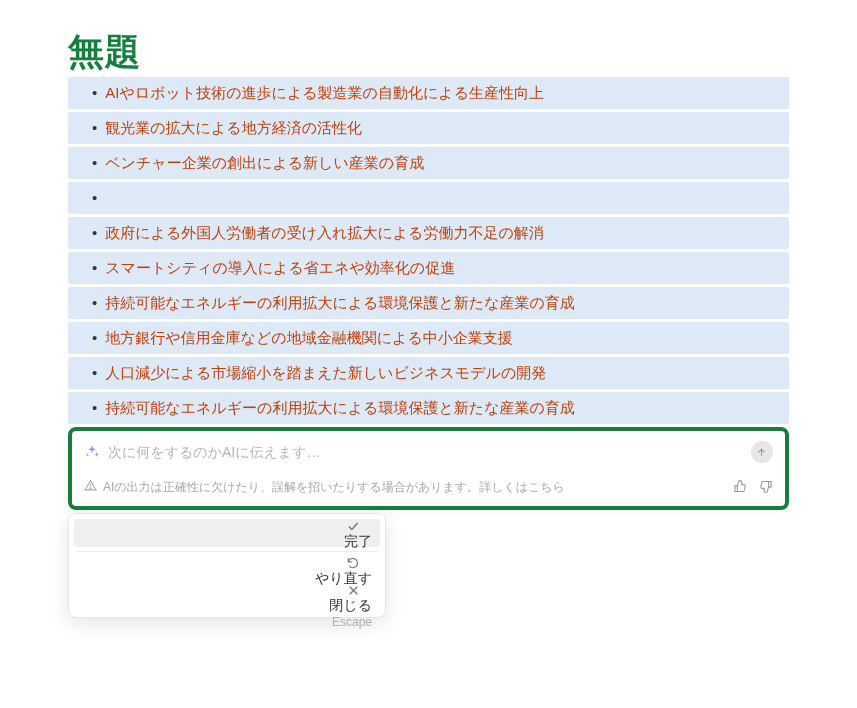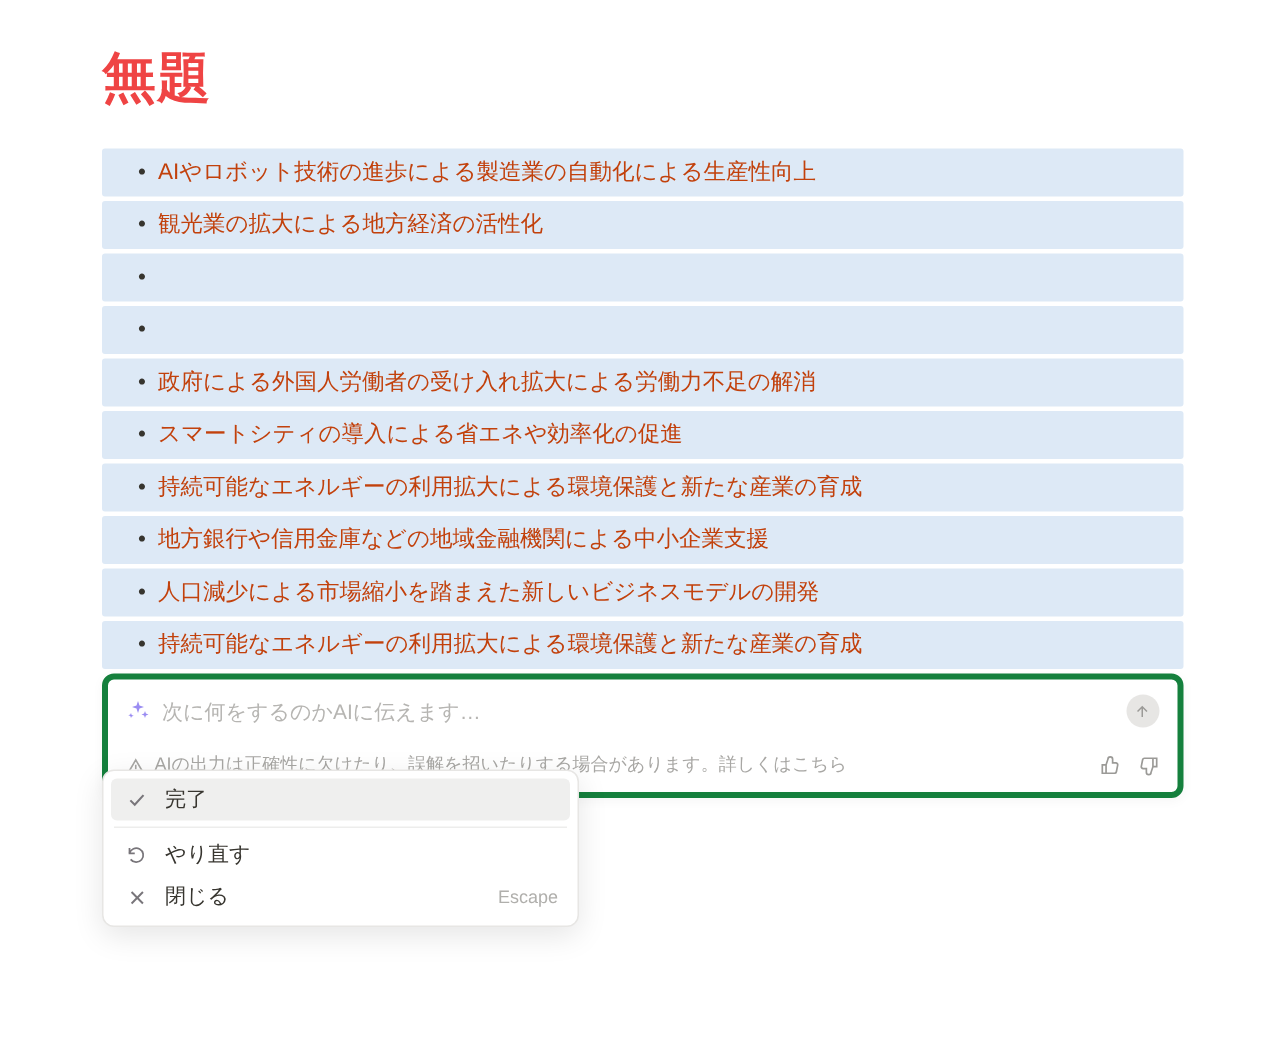--- a/index.html
+++ b/index.html
@@ -10,22 +10,21 @@
       width: 857px;
       height: 708px;
       position: relative;
     }
     .container {
       padding: 28px 68px 0 68px;
     }
     .page-title {
       font-size: 36px;
       font-weight: 700;
-      color: #ef4444;
-      margin-bottom: 22px;
+      color: #15803d;
       letter-spacing: 0.5px;
     }
     .bullet-block {
       background: #dde9f6;
       padding: 4px 10px 4px 10px;
       margin-bottom: 3px;
       display: flex;
       align-items: flex-start;
       border-radius: 2px;
     }
@@ -75,21 +74,21 @@
       border-radius: 50%;
       background: #e7e6e4;
       display: flex;
       align-items: center;
       justify-content: center;
       color: #9b9a97;
       cursor: pointer;
     }
     .ai-footer-row {
       display: flex;
-      align-items: flex-end;
+      align-items: flex-start;
       padding: 8px 12px 10px 12px;
       font-size: 12px;
       color: #a8a7a4;
     }
     .ai-warning-icon {
       margin-right: 6px;
       display: flex;
       align-items: center;
     }
     .ai-disclaimer { }
@@ -115,27 +114,28 @@
       top: 513px;
       width: 318px;
       background: #fff;
       border: 1px solid #e7e6e4;
       border-radius: 8px;
       box-shadow: 0 6px 20px rgba(0,0,0,0.10);
       padding: 5px;
     }
     .menu-item {
       display: flex;
-      align-items: center;
+      align-items: flex-end;
       height: 28px;
       padding: 0 8px;
       border-radius: 4px;
       font-size: 14px;
       color: #37352f;
       cursor: pointer;
+      flex-direction: column;
     }
     .menu-item.selected {
       background: #efefee;
     }
     .menu-icon {
       width: 18px;
       display: flex;
       align-items: center;
       justify-content: center;
       margin-right: 10px;
@@ -163,20 +163,21 @@
     <div class="bullet-block">
       <span class="bullet-dot">•</span>
       <span class="bullet-text">AIやロボット技術の進歩による製造業の自動化による生産性向上</span>
     </div>
     <div class="bullet-block">
       <span class="bullet-dot">•</span>
       <span class="bullet-text">観光業の拡大による地方経済の活性化</span>
     </div>
     <div class="bullet-block">
       <span class="bullet-dot">•</span>
+      <span class="bullet-text">ベンチャー企業の創出による新しい産業の育成</span>
     </div>
     <div class="bullet-block">
       <span class="bullet-dot">•</span>
     </div>
     <div class="bullet-block">
       <span class="bullet-dot">•</span>
       <span class="bullet-text">政府による外国人労働者の受け入れ拡大による労働力不足の解消</span>
     </div>
     <div class="bullet-block">
       <span class="bullet-dot">•</span>

